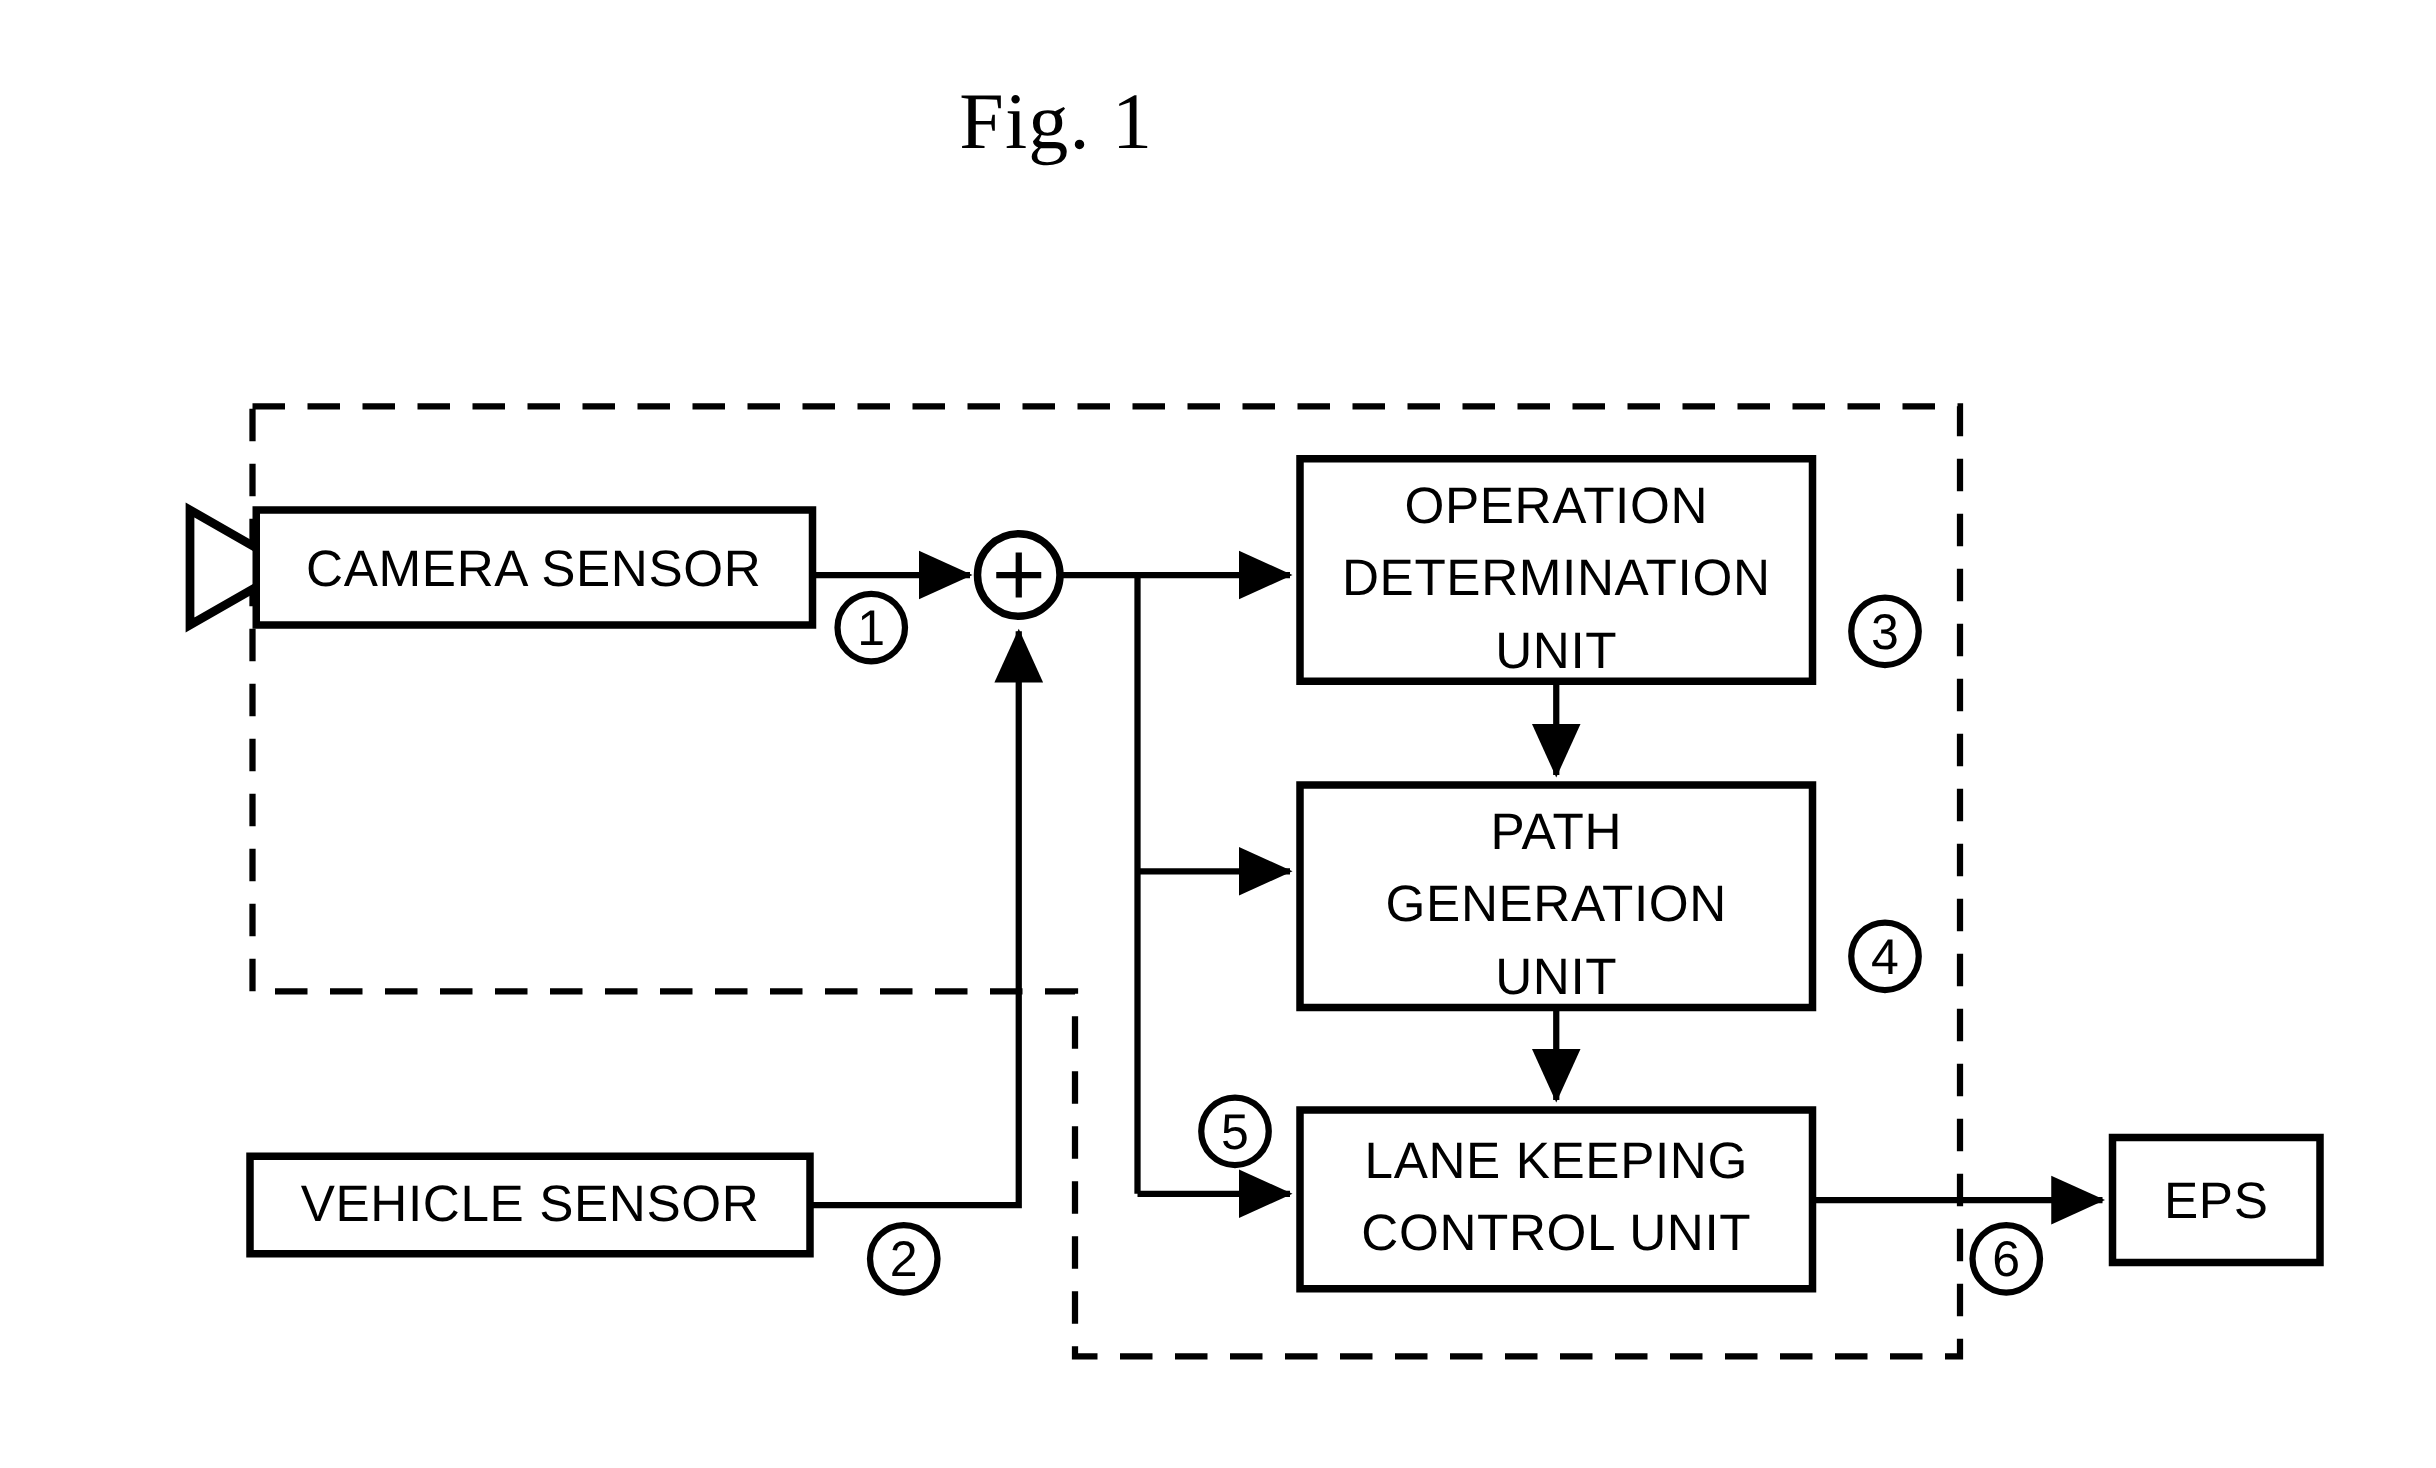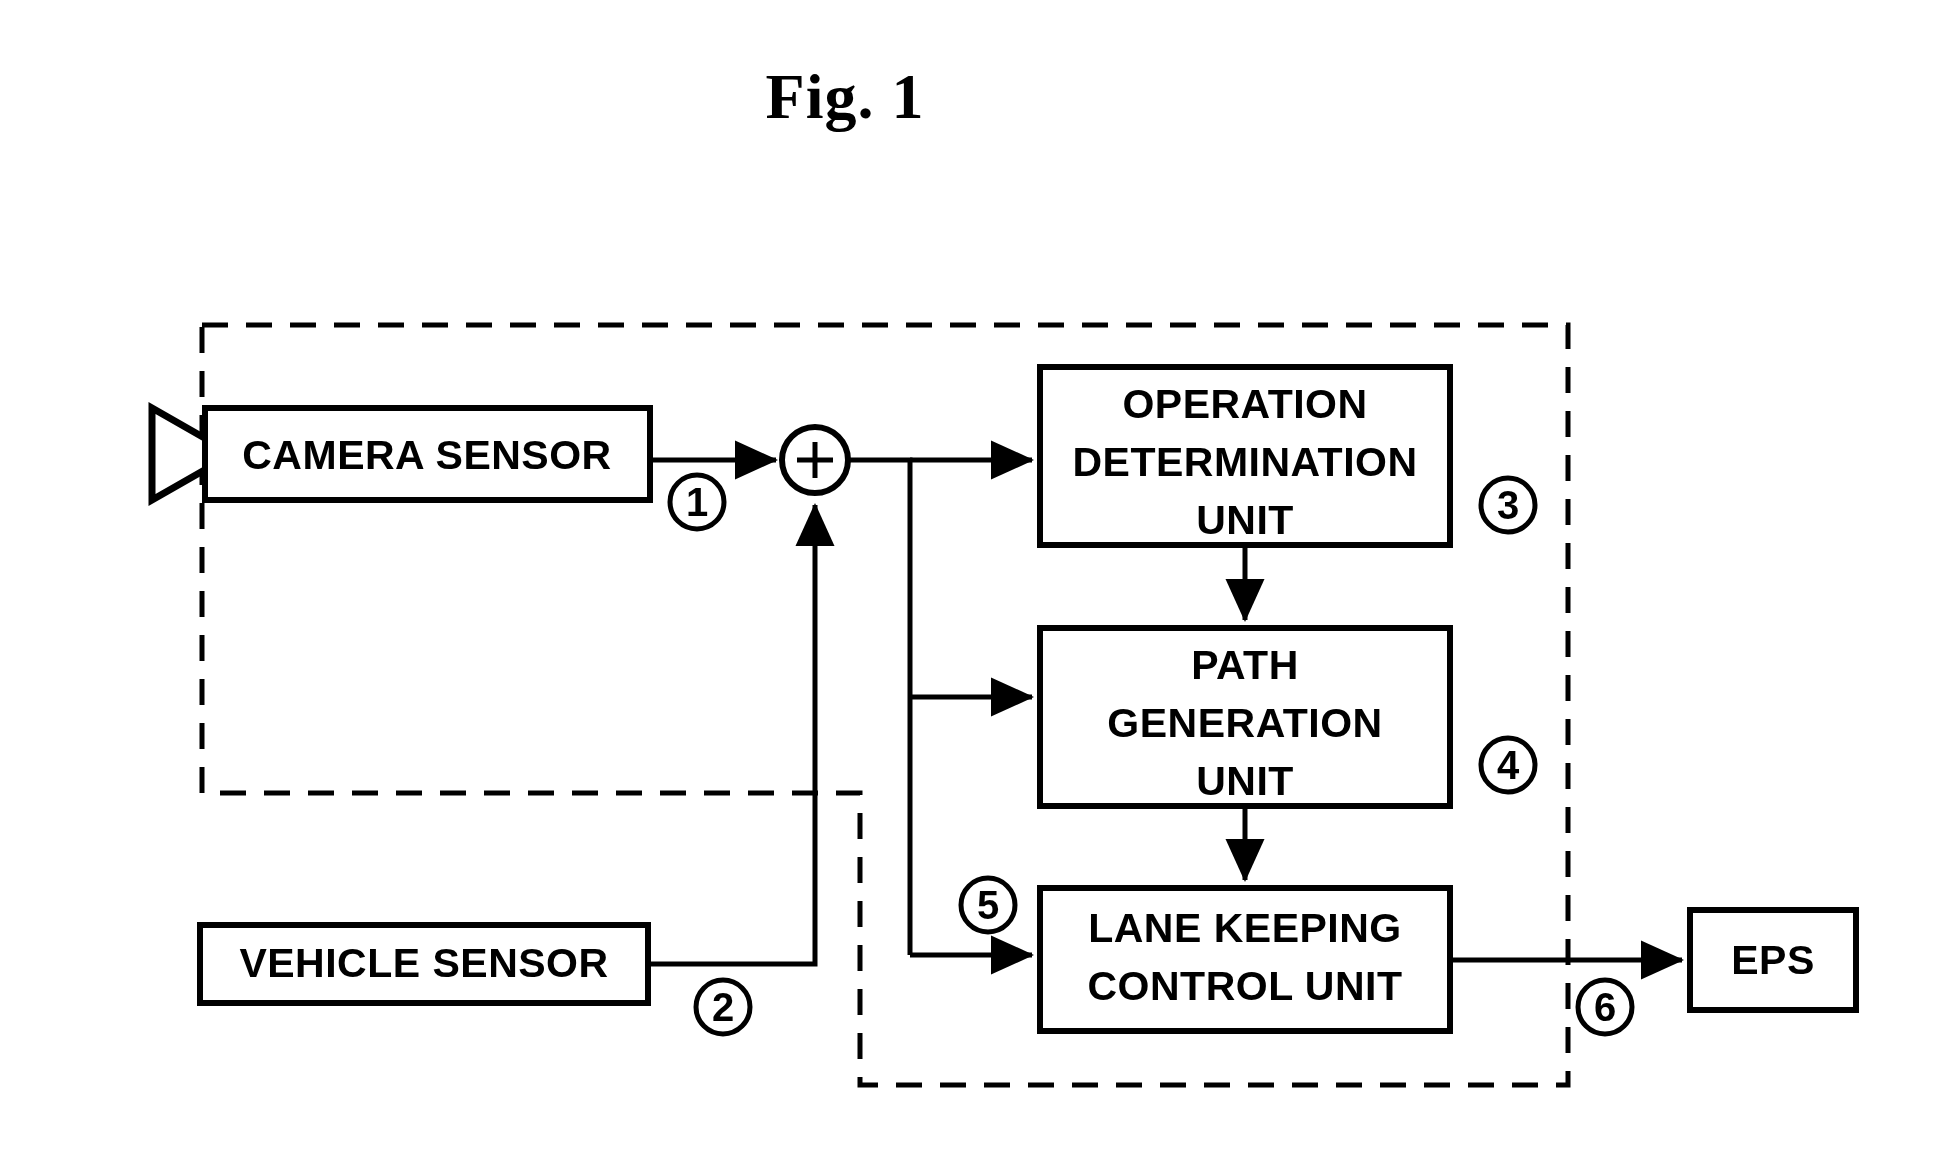--- a/index.html
+++ b/index.html
@@ -11,21 +11,20 @@
     width: 1949px;
     height: 1174px;
     font-family: "Liberation Sans", sans-serif;
     overflow: hidden;
   }
   #figure-root {
     position: relative;
     width: 1949px;
     height: 1098px;
     background: #ffffff;
-    font-weight: bold;
   }
   svg#diagram {
     position: absolute;
     left: 0;
     top: 0;
     width: 1949px;
     height: 1174px;
     display: block;
   }
   .fig-title {

